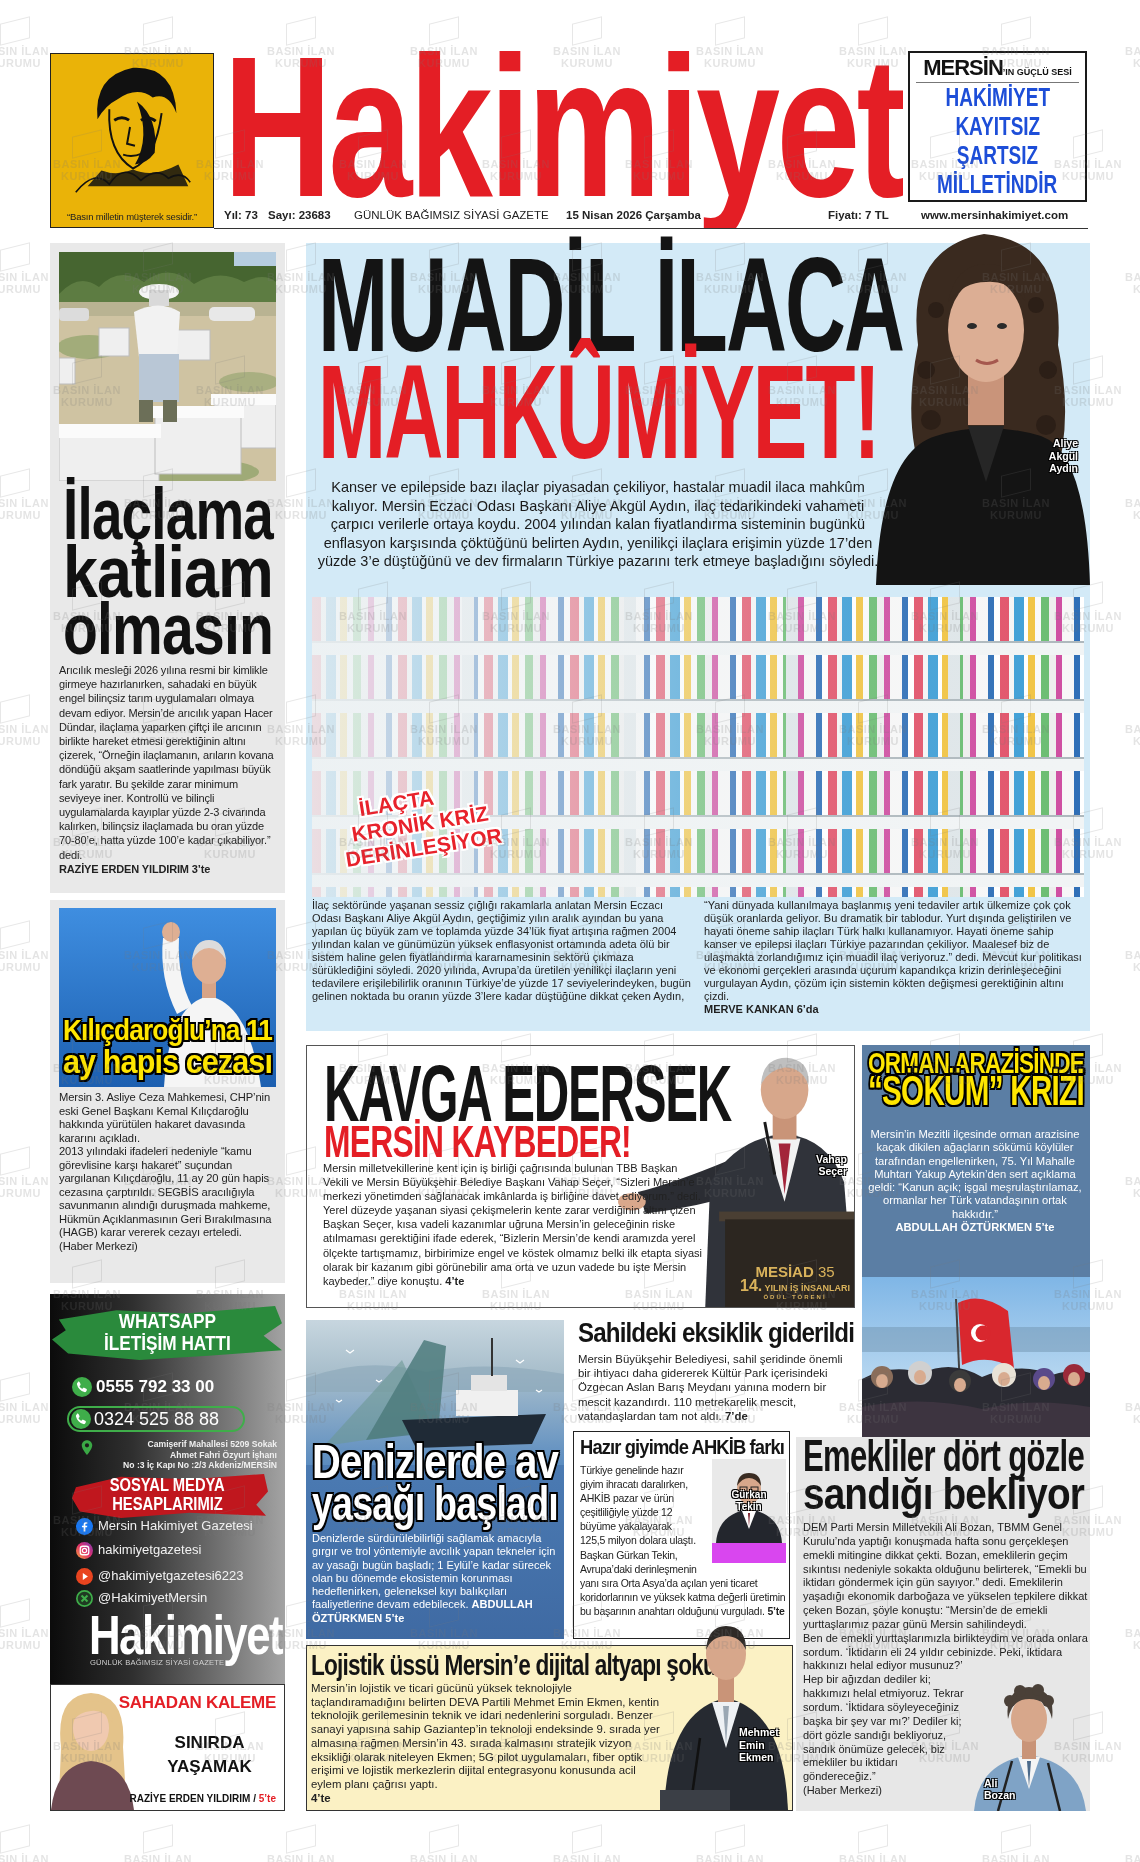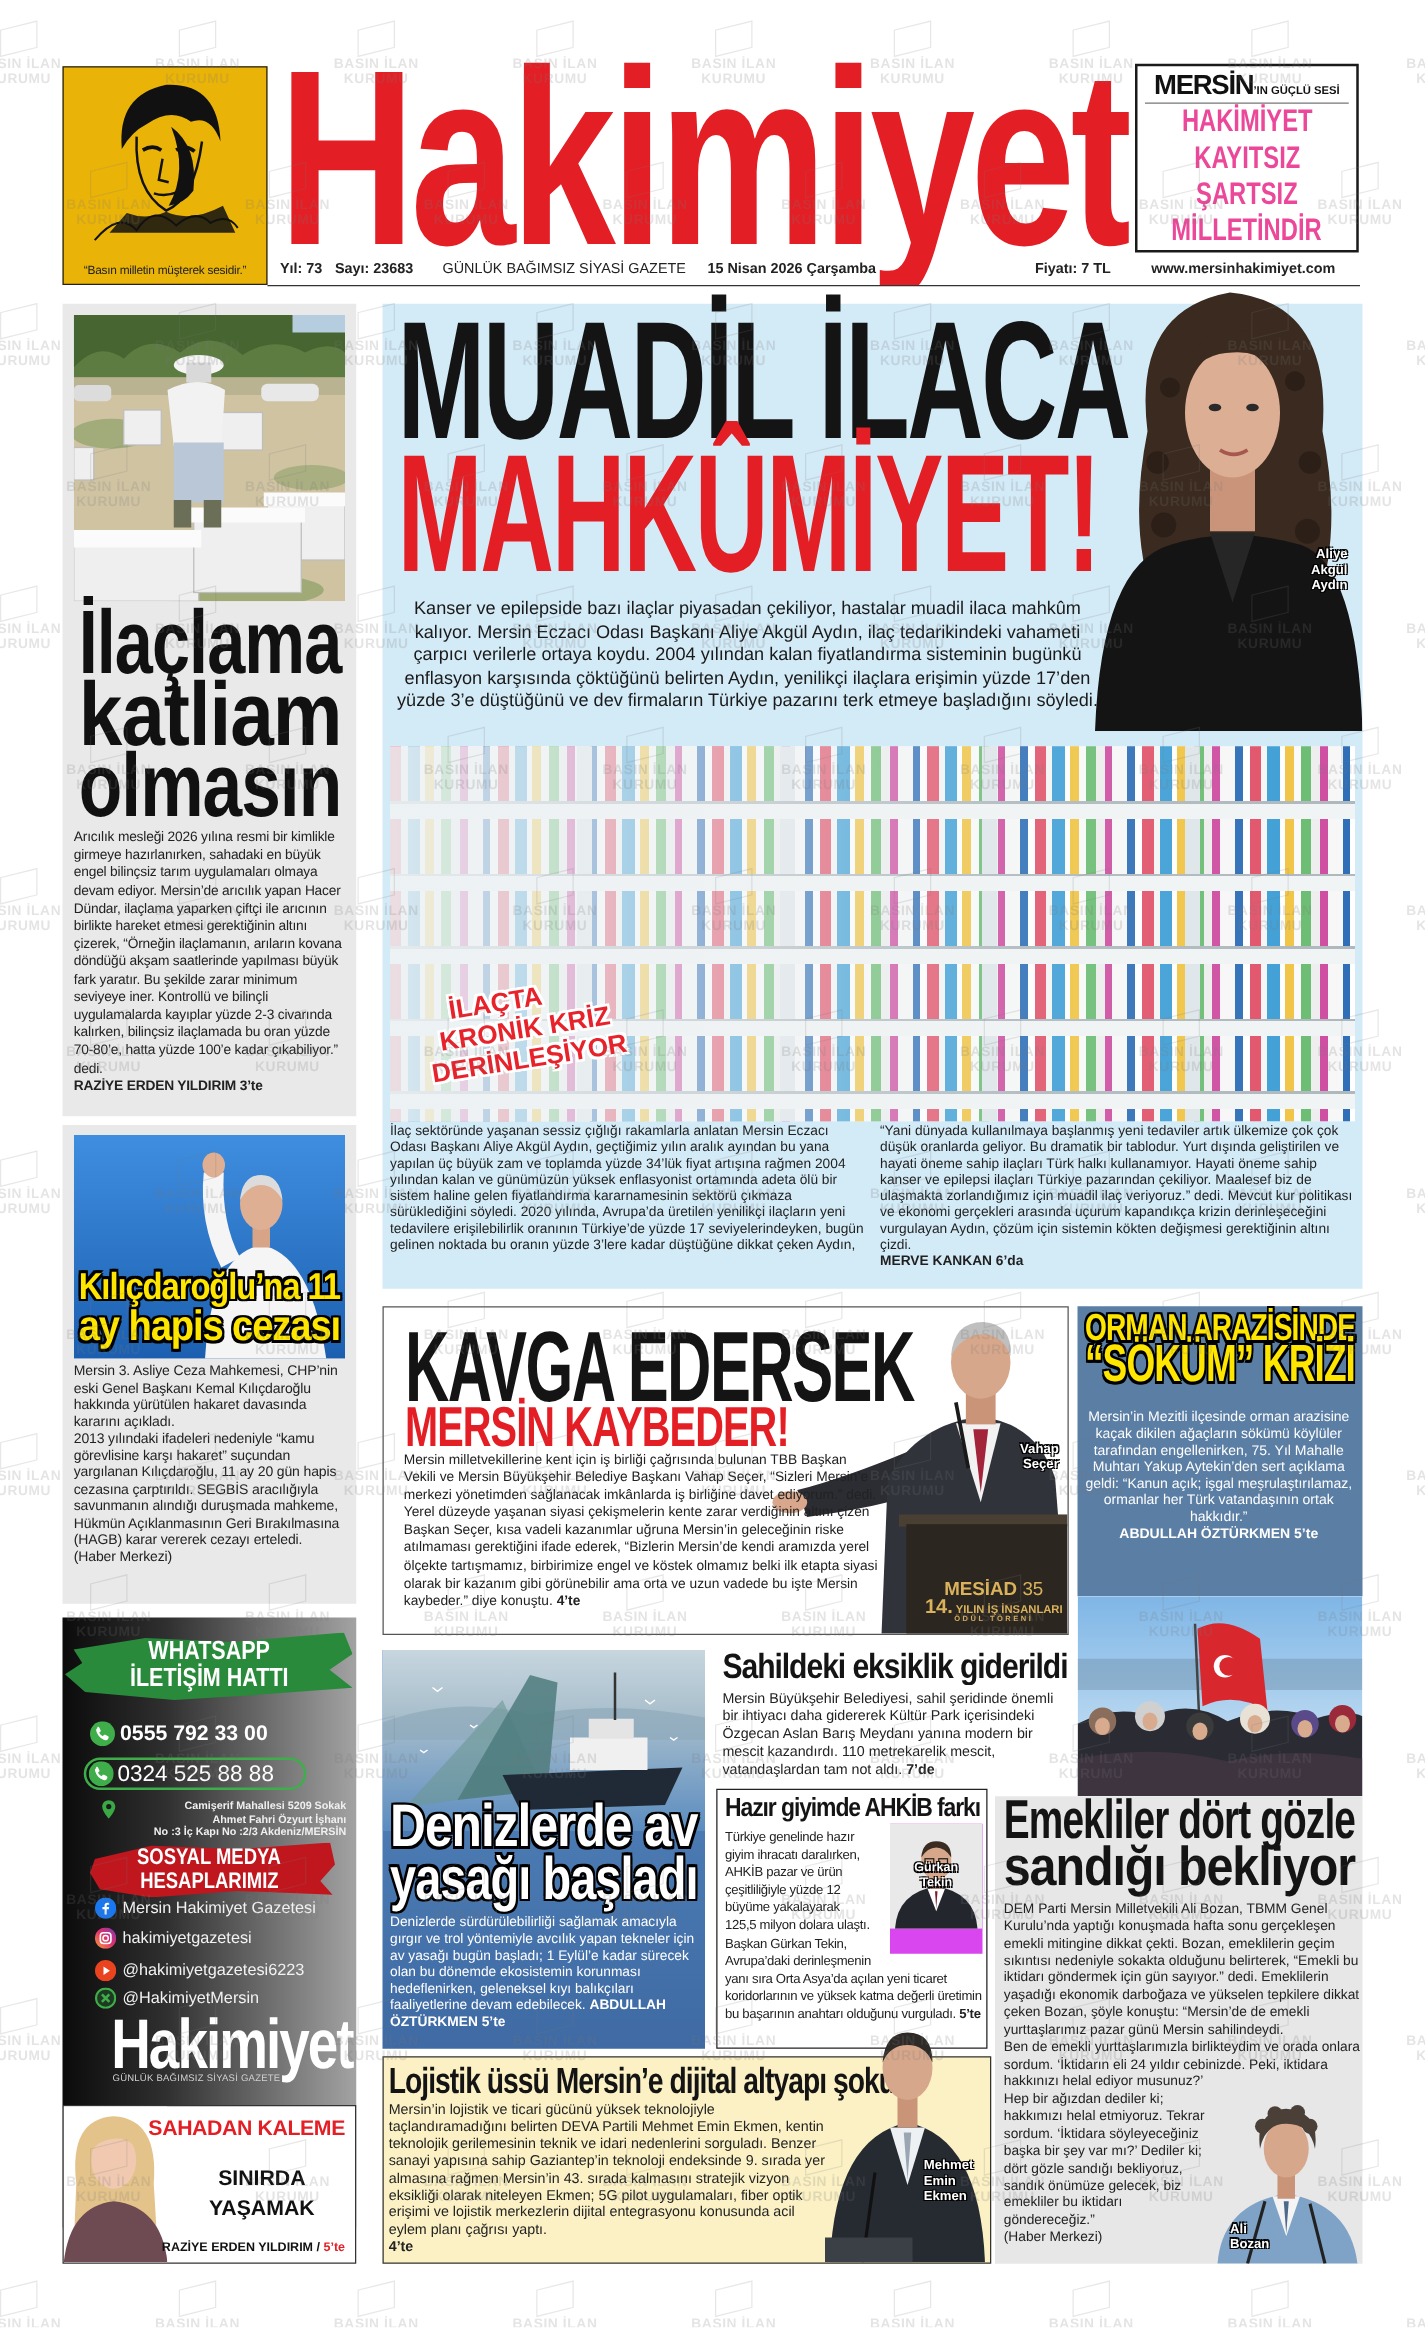--- a/index.html
+++ b/index.html
@@ -22,21 +22,21 @@
 .ataturk-box{left:50px;top:53px;width:164px;height:175px;border:1px solid #222;background:#eab308}
 .ataturk-quote{position:absolute;left:0;right:0;bottom:5px;text-align:center;font-size:9.5px;letter-spacing:-.2px;color:#222}
 .logo{font:700 200px/200px "Liberation Sans",sans-serif;color:#e41e25;letter-spacing:-5px}
 .info{position:absolute;top:208px;font-size:11.5px;line-height:14px;color:#222;white-space:nowrap}
 .info.b{font-weight:700}
 .header-rule{left:214px;top:228px;width:874px;height:1px;background:#333}
 .slogan{left:908px;top:51px;width:179px;height:151px;border:2px solid #1a1a1a;background:#fff;text-align:center}
 .slogan-top{height:30px;margin:0 6px;border-bottom:1.5px solid #777;font-weight:700;line-height:30px;white-space:nowrap;color:#111}
 .slogan-city{font-size:22px;letter-spacing:-1px}
 .slogan-suffix{font-size:9px}
-.slogan-line{height:29px;line-height:29px;font-weight:700;font-size:25px;color:#ec4899}
+.slogan-line{height:29px;line-height:29px;font-weight:700;font-size:25px;color:#1d4ed8}
 .slogan-line span{display:inline-block;transform:scaleX(.76)}
 
 
 .gray-panel{background:#e9e9e9}
 .wa-ad{left:50px;top:1294px;width:235px;height:488px;background:linear-gradient(90deg,#0b0b0b 0%,#2f2f2f 35%,#6d6d6d 70%,#a3a3a3 100%);overflow:hidden}
 .wa-ad .in{position:absolute}
 .brush-green{left:2px;top:12px;width:230px;height:54px;background:#2a8a3c;clip-path:polygon(3% 25%,28% 8%,58% 14%,97% 0,100% 32%,92% 55%,100% 82%,68% 92%,38% 100%,7% 88%,0 62%,6% 45%)}
 .brush-red{left:22px;top:180px;width:196px;height:44px;background:#c0171e;clip-path:polygon(2% 30%,25% 6%,60% 12%,98% 0,100% 40%,94% 70%,99% 95%,60% 88%,25% 100%,4% 85%,0 55%)}
 .wa-title{left:0;width:235px;text-align:center;color:#fff;font-weight:700;font-size:21px;line-height:22px}
 .wa-title span{display:inline-block;transform:scaleX(.82)}

